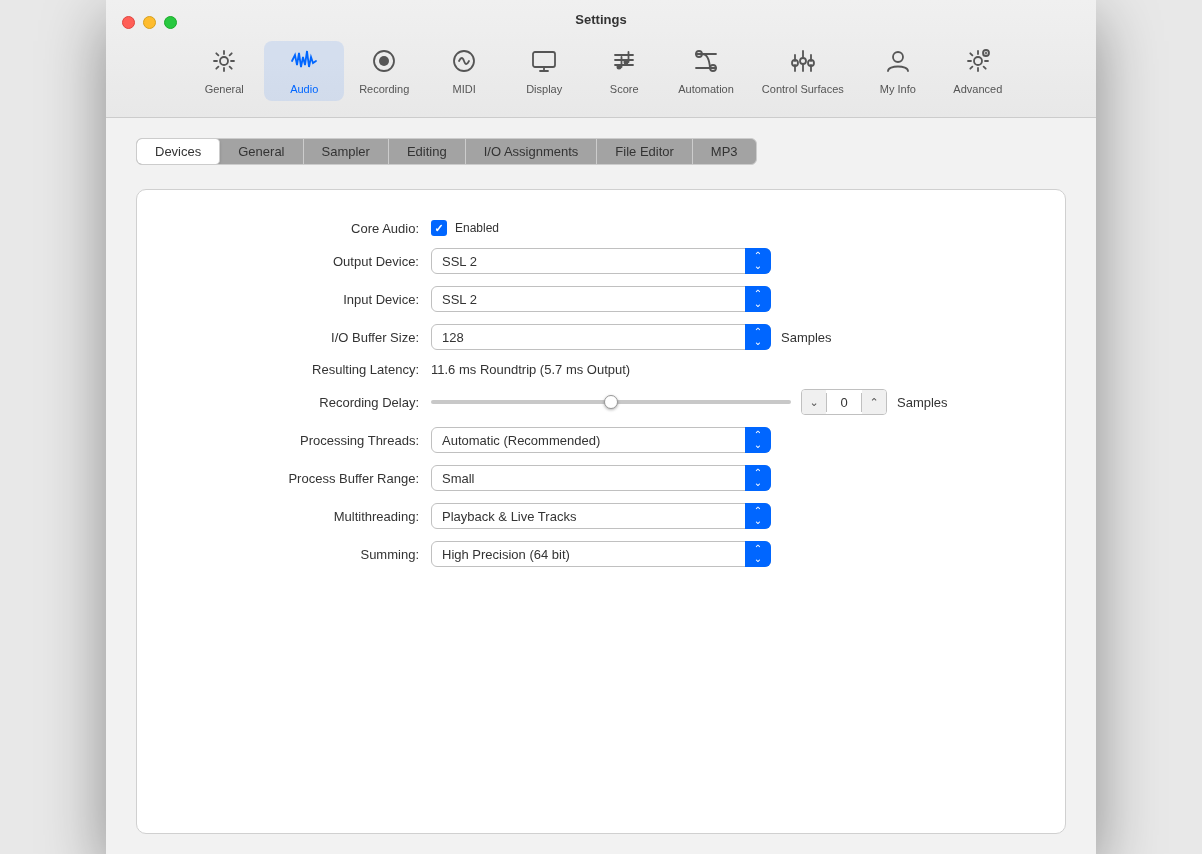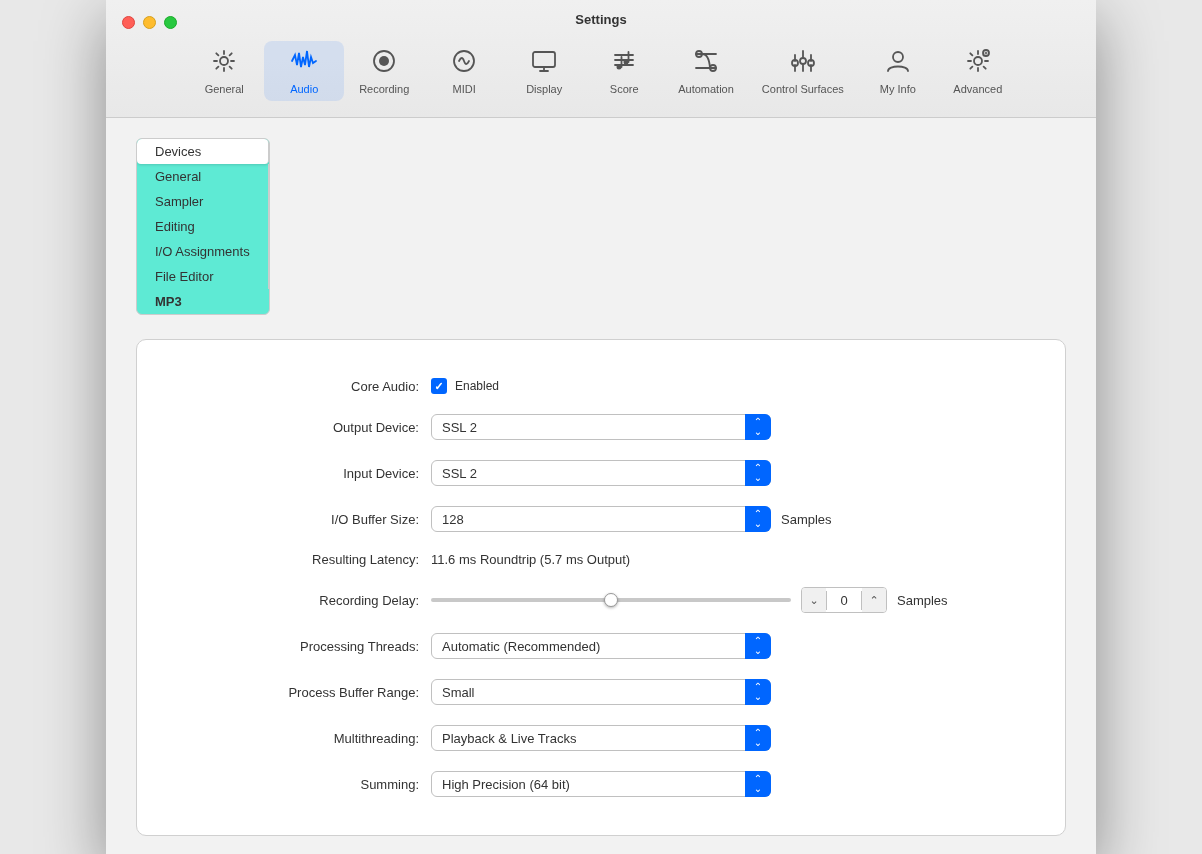--- a/index.html
+++ b/index.html
@@ -115,64 +115,62 @@
       padding: 20px 30px;
       display: flex;
       flex-direction: column;
     }
 
     
     .subtabs {
       display: flex;
       border: 1px solid #ccc;
       border-radius: 6px;
-      background: #5eead4;
+      background: #a3a3a3;
       overflow: hidden;
       align-self: flex-start;
       margin-bottom: 24px;
-      flex-direction: column;
     }
 
     .subtab {
       padding: 5px 18px;
       font-size: 13px;
       cursor: pointer;
       border-right: 1px solid #ccc;
       background: transparent;
       color: #333;
       white-space: nowrap;
     }
 
     .subtab:last-child {
       border-right: none;
-      font-weight: bold;
     }
 
     .subtab.active {
       background: #fff;
       border-radius: 4px;
       box-shadow: 0 1px 3px rgba(0,0,0,0.15);
     }
 
     
     .settings-panel {
       background: #fff;
       border-radius: 10px;
       border: 1px solid #d0d0d0;
       padding: 30px 40px 30px 40px;
       flex: 1;
     }
 
     .settings-grid {
       display: grid;
       grid-template-columns: 220px 1fr;
-      row-gap: 20px;
+      row-gap: 12px;
       align-items: center;
       max-width: 780px;
-      margin: 8px auto;
+      margin: 0 auto;
     }
 
     .field-label {
       text-align: right;
       padding-right: 12px;
       font-size: 13px;
       color: #333;
       font-weight: 400;
     }
 

